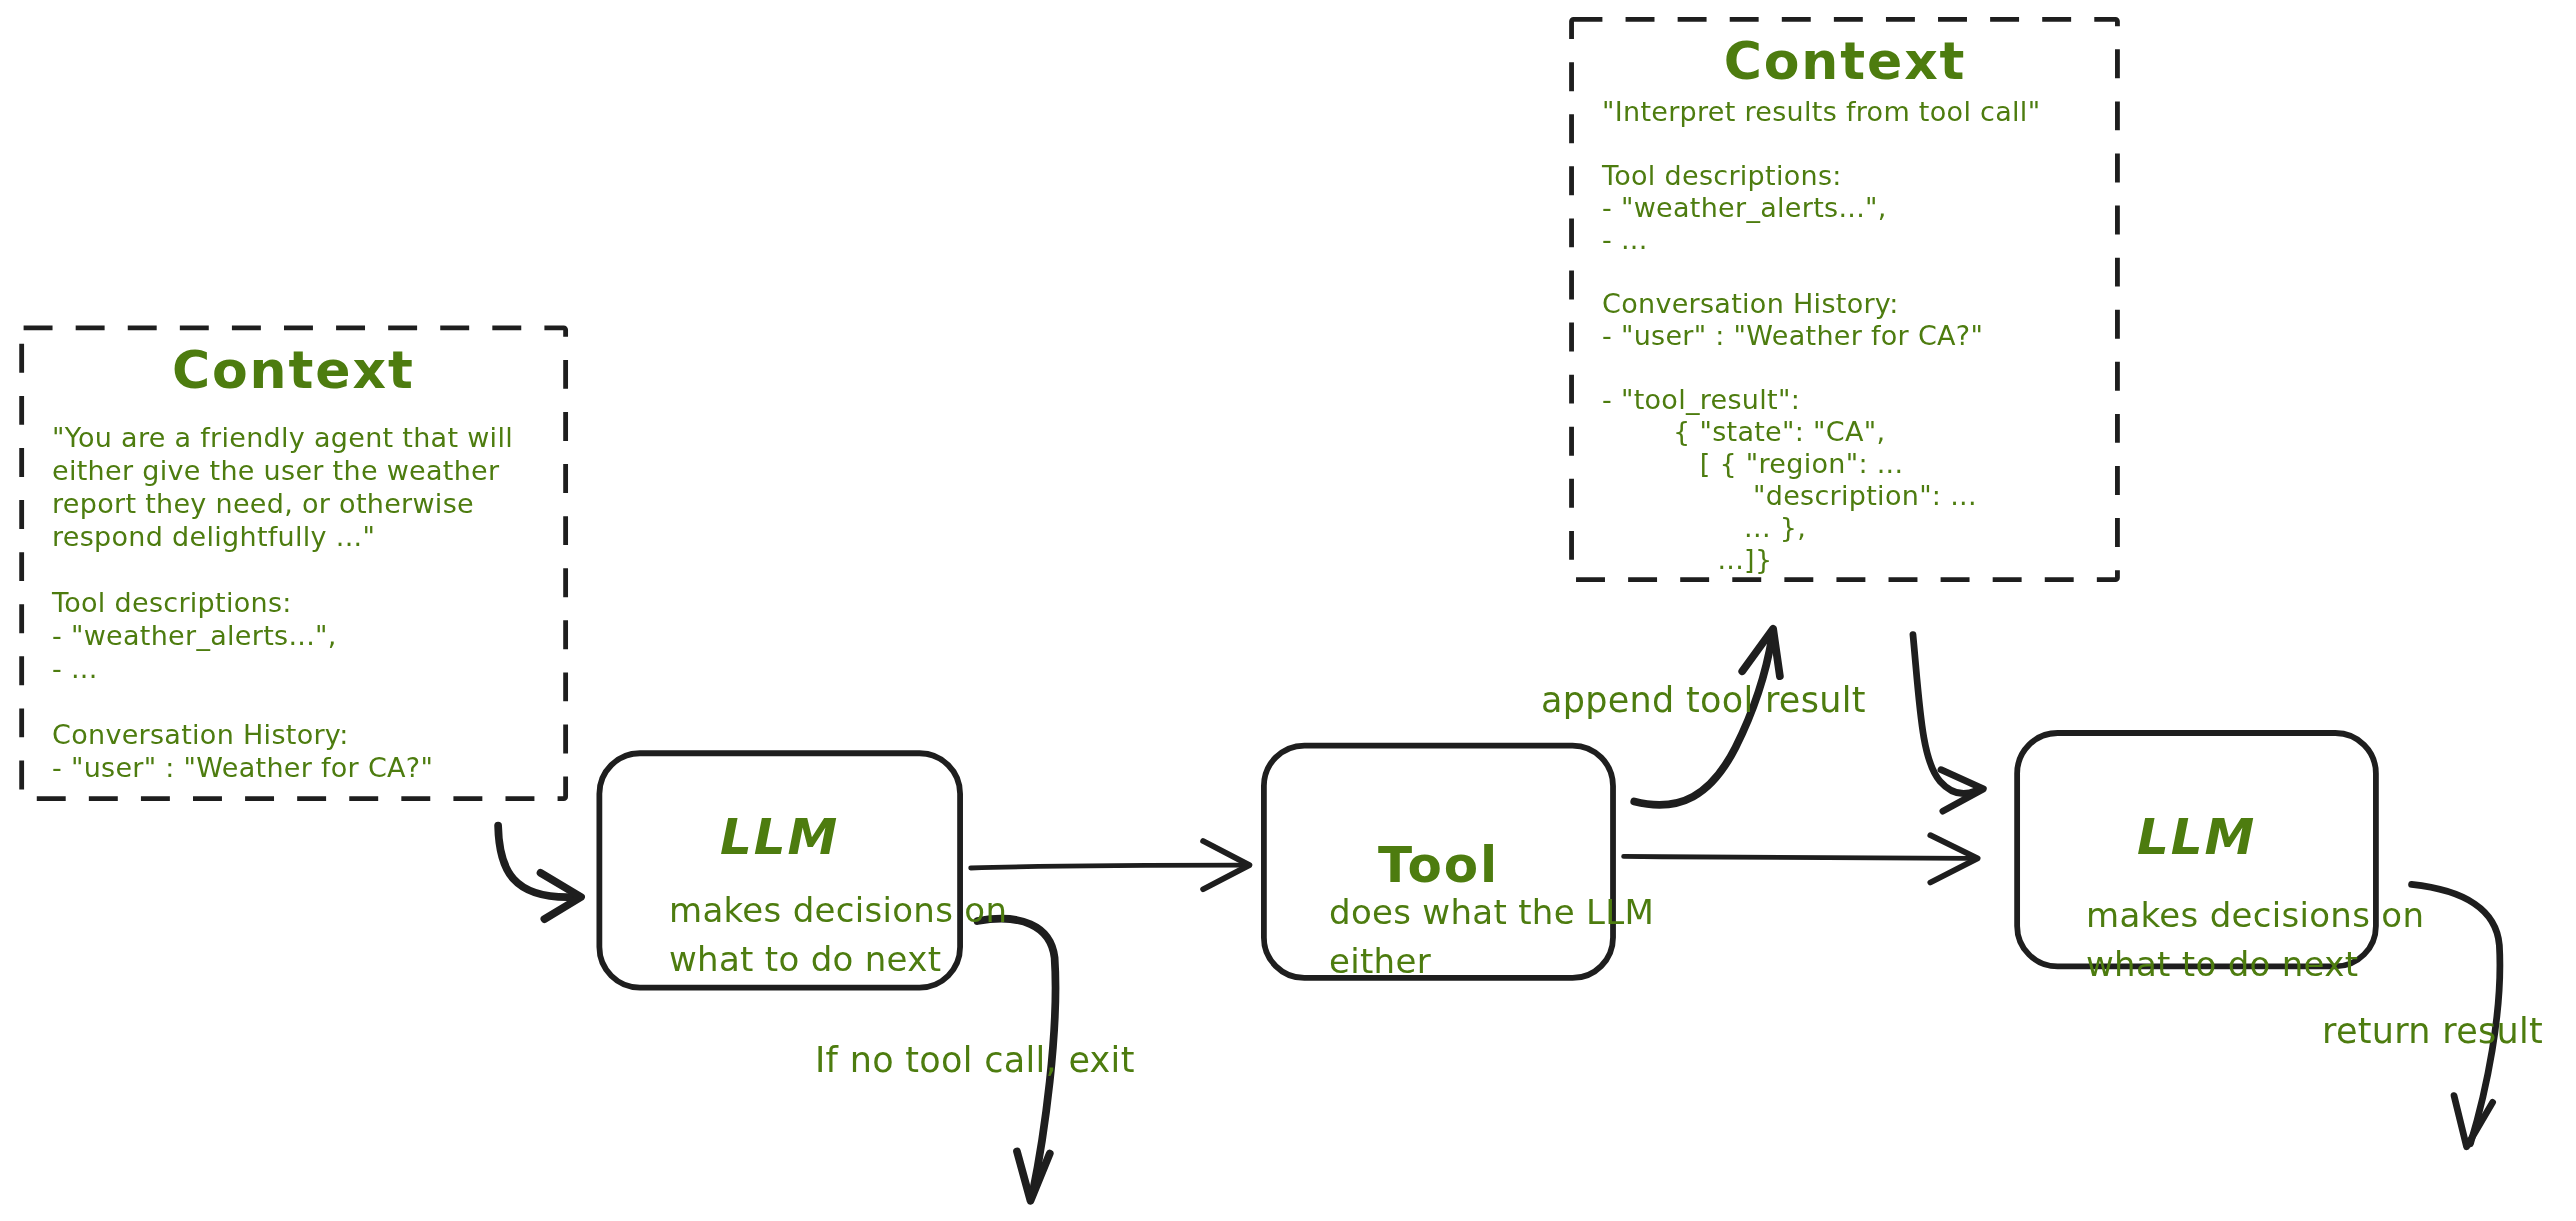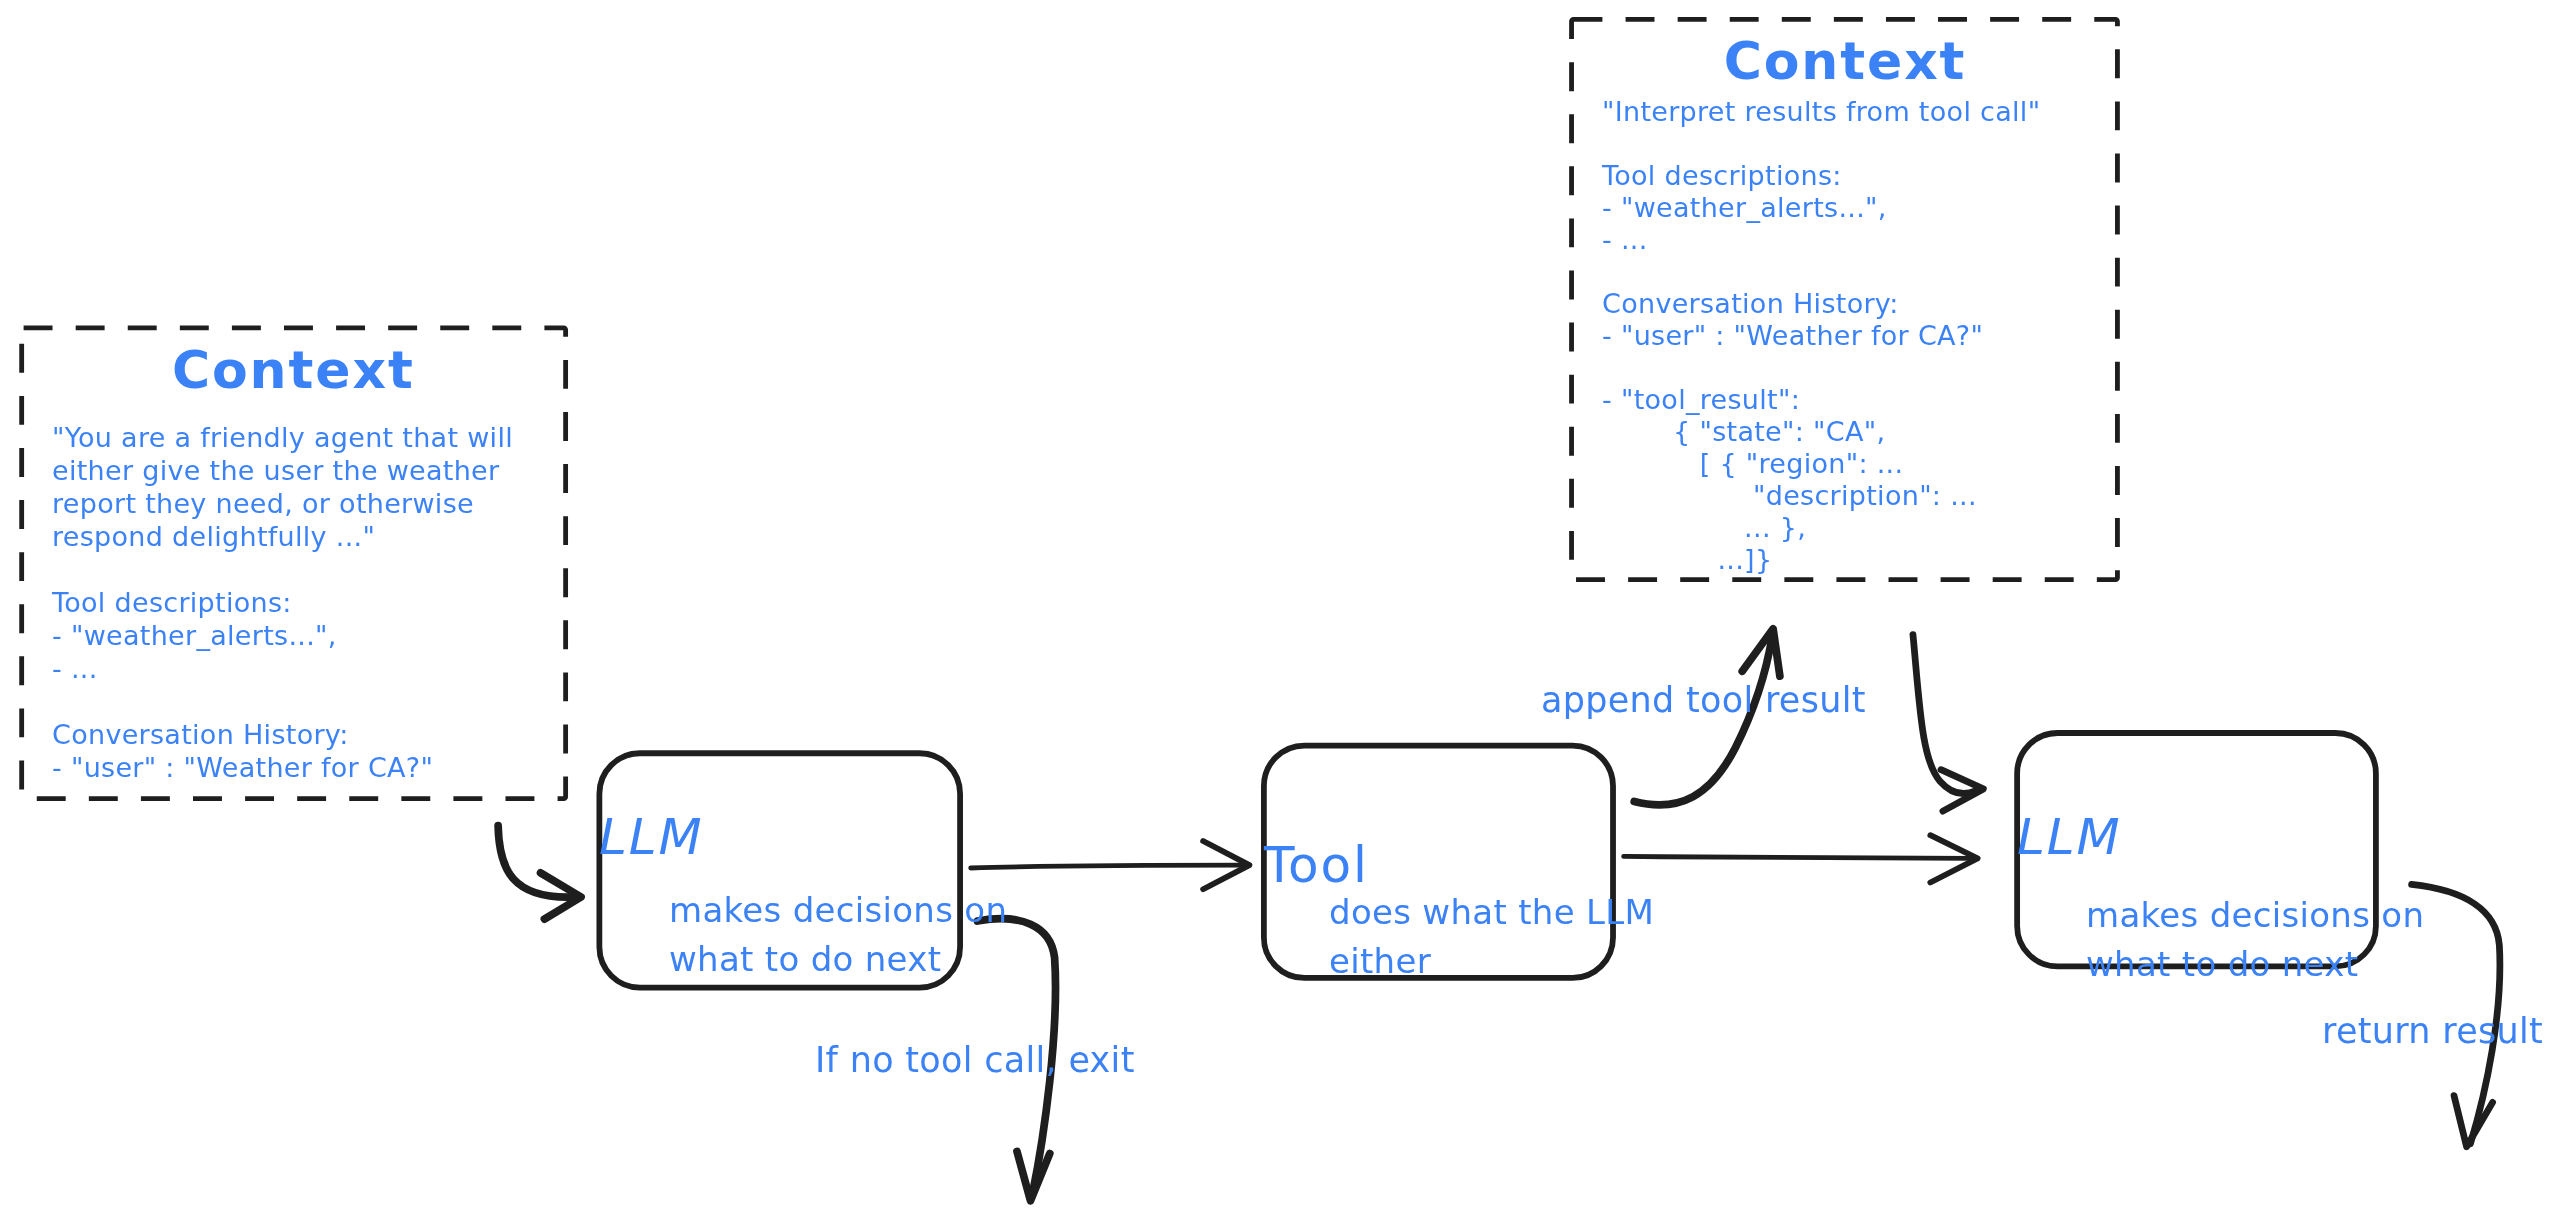--- a/index.html
+++ b/index.html
@@ -16,40 +16,40 @@
     font-family: "DejaVu Sans", sans-serif;
     overflow: hidden;
   }
   .layer {
     position: absolute;
     left: 0;
     top: 0;
   }
   .txt {
     position: absolute;
-    color: #3b82f6;
+    color: #4d7c0f;
   }
   .ctx-title {
     font-size: 52px;
     font-weight: bold;
     letter-spacing: 1.9px;
     text-align: center;
   }
   .ctx-lines {
     font-size: 27px;
     white-space: pre;
     letter-spacing: 0.3px;
   }
   .ctx-lines .ctx-line {
     white-space: pre;
   }
   .node-title {
     font-size: 50px;
-    font-weight: normal;
-    text-align: left;
+    font-weight: bold;
+    text-align: center;
     letter-spacing: 1.9px;
   }
   .node-title.italic {
     font-style: italic;
   }
   .node-sub {
     font-size: 34px;
     line-height: 49px;
     white-space: pre-line;
     letter-spacing: 0.3px;

